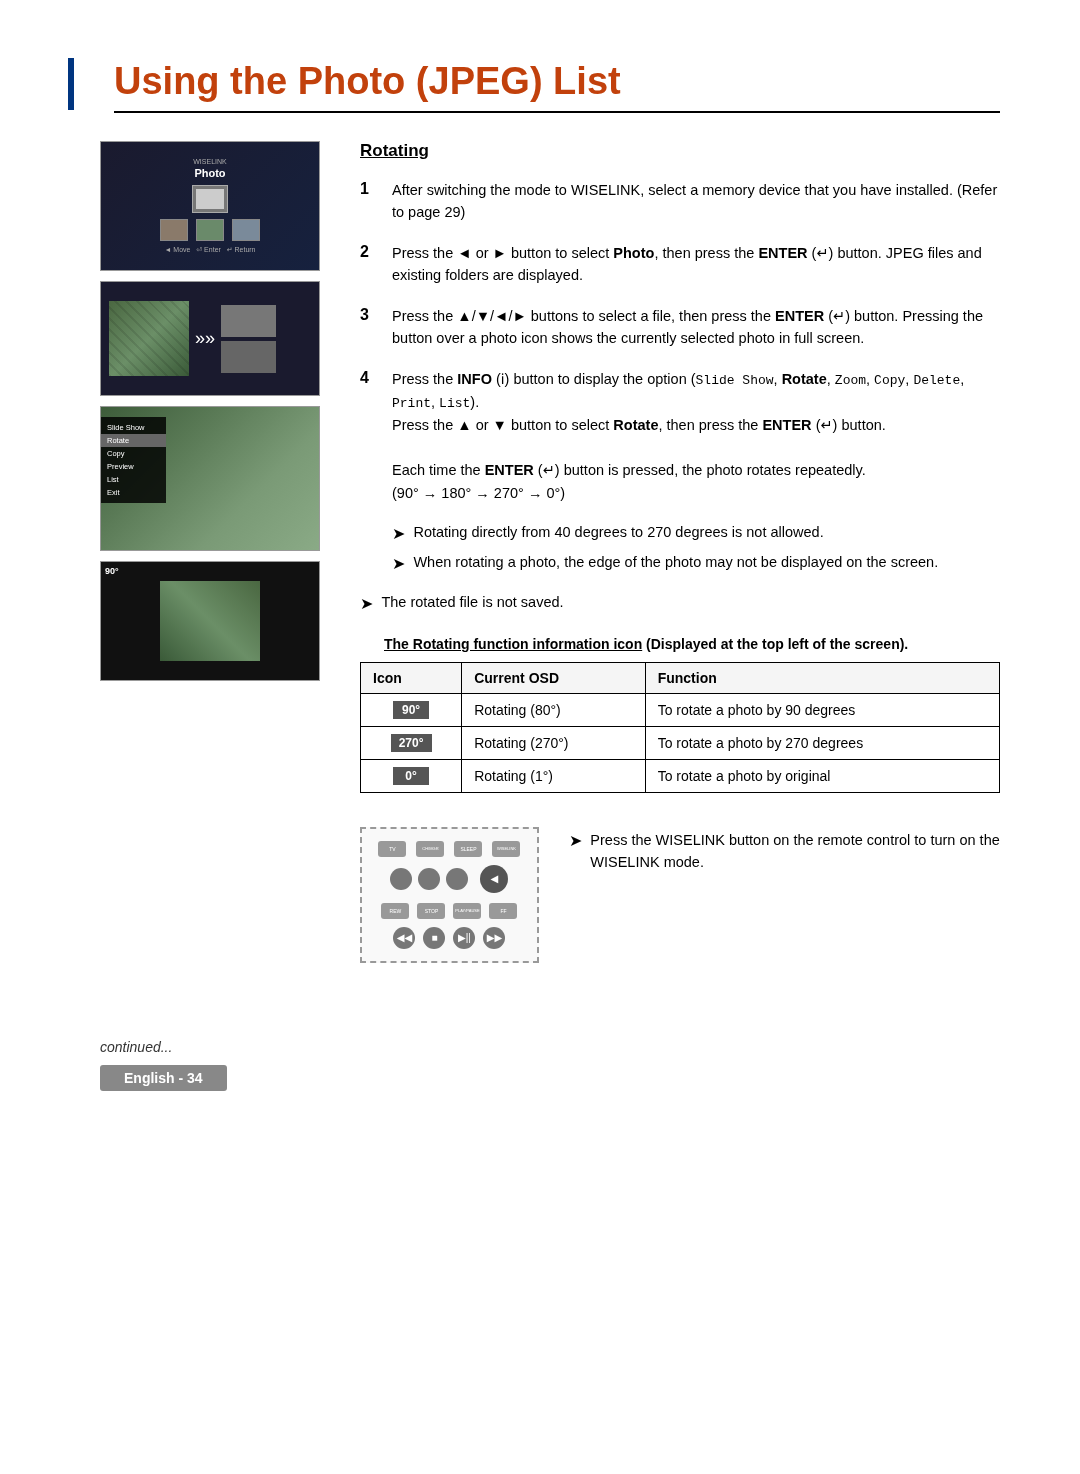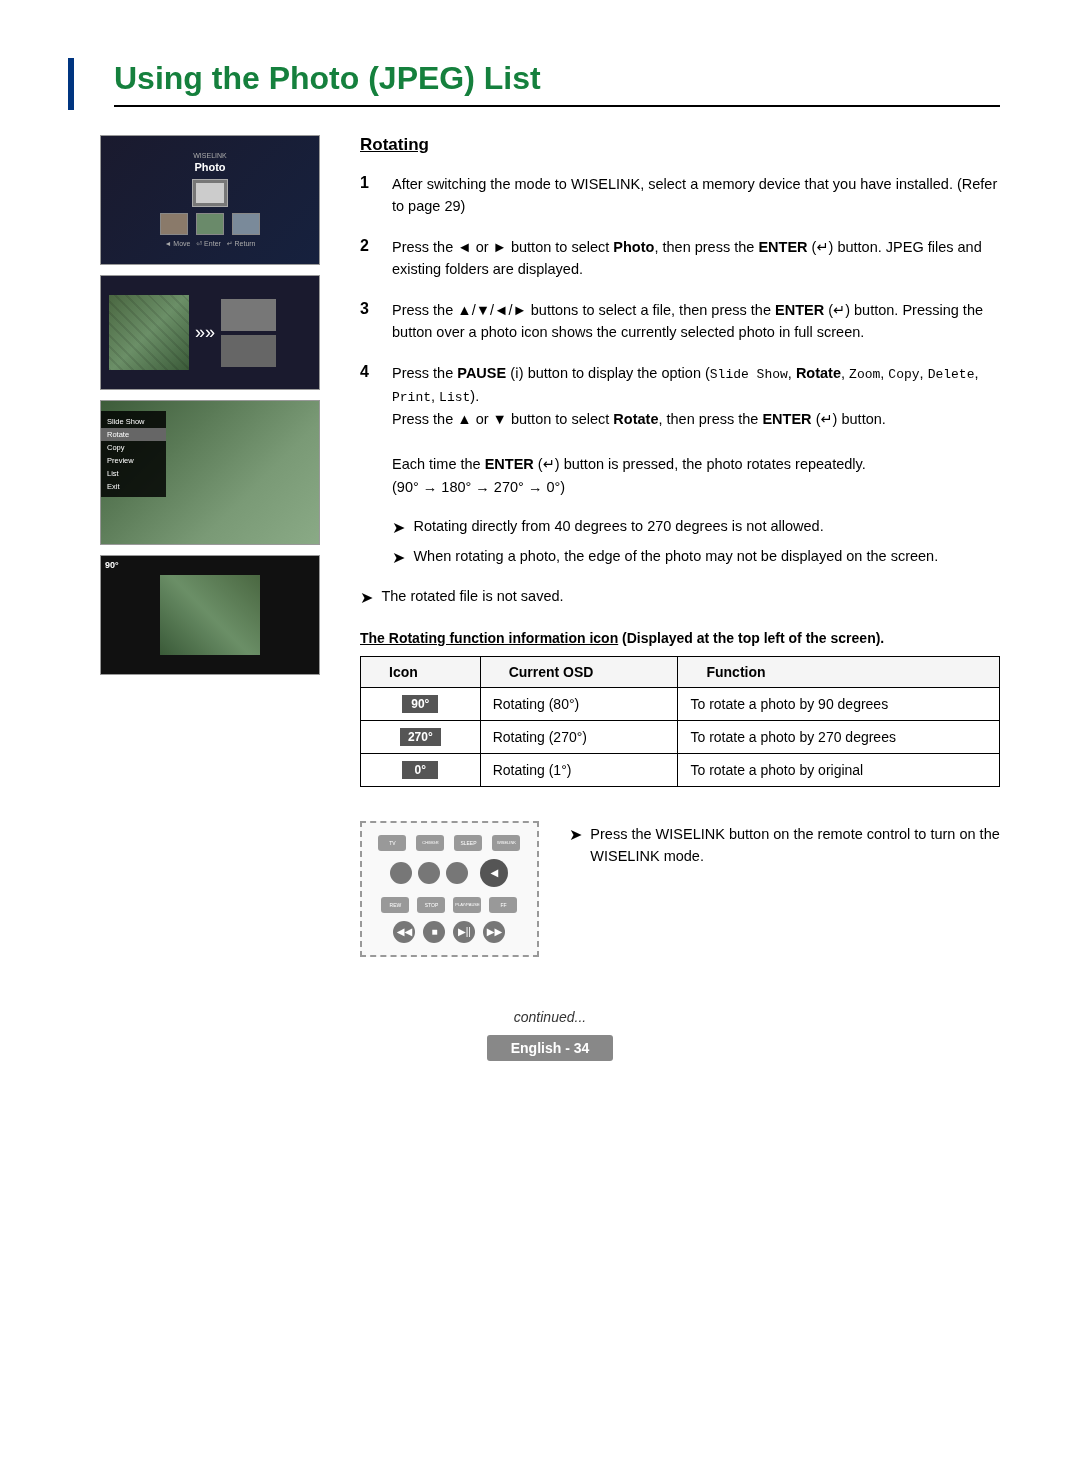--- a/index.html
+++ b/index.html
@@ -23,23 +23,23 @@
       content: '';
       position: absolute;
       left: 68px;
       top: 58px;
       width: 6px;
       height: 52px;
       background: #003580;
     }
 
     .page-title {
-      font-size: 32px;
-      font-weight: bold;
-      color: #15803d;
+      font-size: 38px;
+      font-weight: bold;
+      color: #c2410c;
       margin-bottom: 8px;
       margin-left: 14px;
     }
 
     .title-underline {
       border: none;
       border-top: 2px solid #000;
       margin-bottom: 28px;
       margin-left: 14px;
     }
@@ -240,31 +240,31 @@
       line-height: 1.55;
       margin-bottom: 18px;
     }
 
     
     .info-table-title {
       font-size: 14px;
       font-weight: bold;
       margin-bottom: 10px;
     }
-    .info-table-title u { text-decoration: underline; }
+    .info-table-title u { text-decoration: underline; margin-left: 24px; }
 
     .rotation-table {
       border-collapse: collapse;
       width: 100%;
       margin-bottom: 24px;
       font-size: 14px;
     }
     .rotation-table th {
       border: 1px solid #000;
-      padding: 7px 28px;
+      padding: 7px 12px;
       text-align: left;
       font-weight: bold;
       background: #f5f5f5;
     }
     .rotation-table td {
       border: 1px solid #000;
       padding: 7px 12px;
     }
     .rotation-table td:first-child {
       text-align: center;
@@ -322,22 +322,22 @@
     .bottom-note {
       display: flex;
       gap: 8px;
       margin-top: 12px;
       font-size: 14.5px;
       line-height: 1.55;
     }
 
     
     .footer-area {
-      margin-top: 52px;
-      text-align: center;
+      margin-top: 76px;
+      text-align: left;
     }
     .continued-text {
       font-style: italic;
       font-size: 14px;
       color: #333;
       margin-bottom: 10px;
     }
     .page-badge {
       display: inline-block;
       background: #888;
@@ -442,21 +442,21 @@
       <div class="step">
         <span class="step-number">3</span>
         <span class="step-text">
           Press the ▲/▼/◄/► buttons to select a file, then press the <strong>ENTER</strong> (↵) button. Pressing the button over a photo icon shows the currently selected photo in full screen.
         </span>
       </div>
 
       <div class="step">
         <span class="step-number">4</span>
         <span class="step-text">
-          Press the <strong>PAUSE</strong> (ℹ) button to display the option (<span class="mono">Slide Show</span>, <strong>Rotate</strong>, <span class="mono">Zoom</span>, <span class="mono">Copy</span>, <span class="mono">Delete</span>, <span class="mono">Print</span>, <span class="mono">List</span>).<br>
+          Press the <strong>INFO</strong> (ℹ) button to display the option (<span class="mono">Slide Show</span>, <strong>Rotate</strong>, <span class="mono">Zoom</span>, <span class="mono">Copy</span>, <span class="mono">Delete</span>, <span class="mono">Print</span>, <span class="mono">List</span>).<br>
           Press the ▲ or ▼ button to select <strong>Rotate</strong>, then press the <strong>ENTER</strong> (↵) button.<br><br>
           Each time the <strong>ENTER</strong> (↵) button is pressed, the photo rotates repeatedly.<br>
           (90° → 180° → 270° → 0°)
         </span>
       </div>
 
       <div style="margin-left: 32px; margin-bottom: 16px;">
         <div class="note-line">
           <span class="arrow-right">➤</span>
           <span>Rotating directly from 40 degrees to 270 degrees is not allowed.</span>

